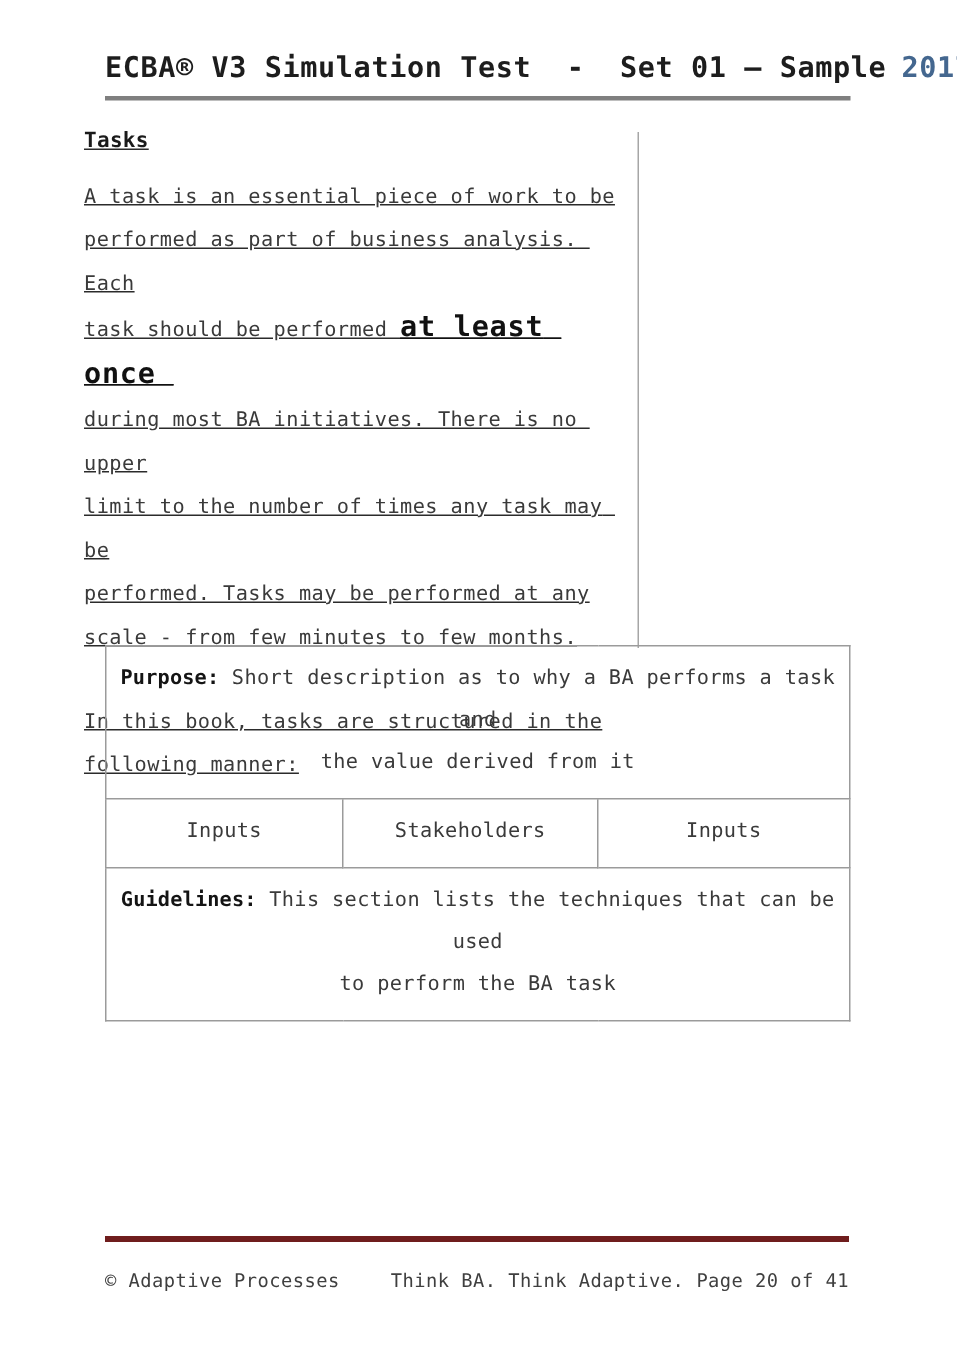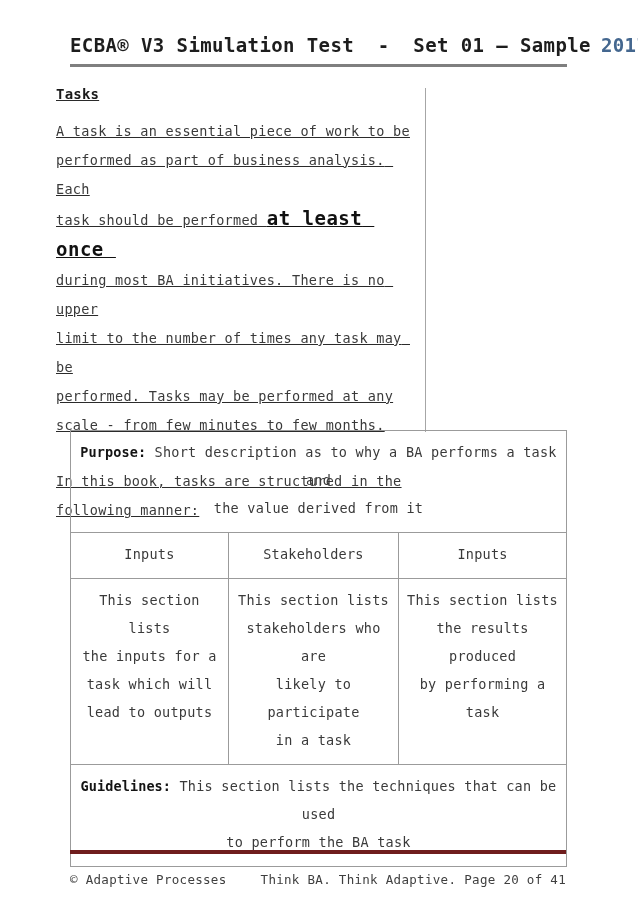--- a/index.html
+++ b/index.html
@@ -137,21 +137,21 @@
   .col-c { width: 168px; }
   td.body-cell {
     line-height: 28.5px;
     padding: 6px 8px 14px 9px;
   }
 
   
   .footer {
     position: absolute;
     left: 70px;
-    top: 850px;
+    top: 824px;
     width: 496px;
     text-align: center;
   }
   .footer-rule {
     height: 4px;
     background: #6f1d1d;
     width: 496px;
   }
   .footer-row {
     display: flex;
@@ -209,33 +209,20 @@
         <tr>
           <td colspan="3"><span class="lbl">Purpose:</span><span style="white-space:pre-wrap;"> Short description as to why a BA performs a task and
 the value derived from it</span></td>
         </tr>
         <tr>
           <th>Inputs</th>
           <th>Stakeholders</th>
           <th>Inputs</th>
         </tr>
         <tr>
-          <td class="body-cell" style="white-space:pre-wrap;">This section lists
-the inputs for a
-task which will
-lead to outputs</td>
-          <td class="body-cell" style="white-space:pre-wrap;">This section lists
-stakeholders who are
-likely to participate
-in a task</td>
-          <td class="body-cell" style="white-space:pre-wrap;">This section lists
-the results produced
-by performing a task</td>
-        </tr>
-        <tr>
           <td colspan="3"><span class="lbl">Guidelines:</span><span style="white-space:pre-wrap;"> This section lists the techniques that can be used
 to perform the BA task</span></td>
         </tr>
       </tbody>
     </table>
   </div>
 
   <div class="footer">
     <div class="footer-rule"></div>
     <div class="footer-row">

